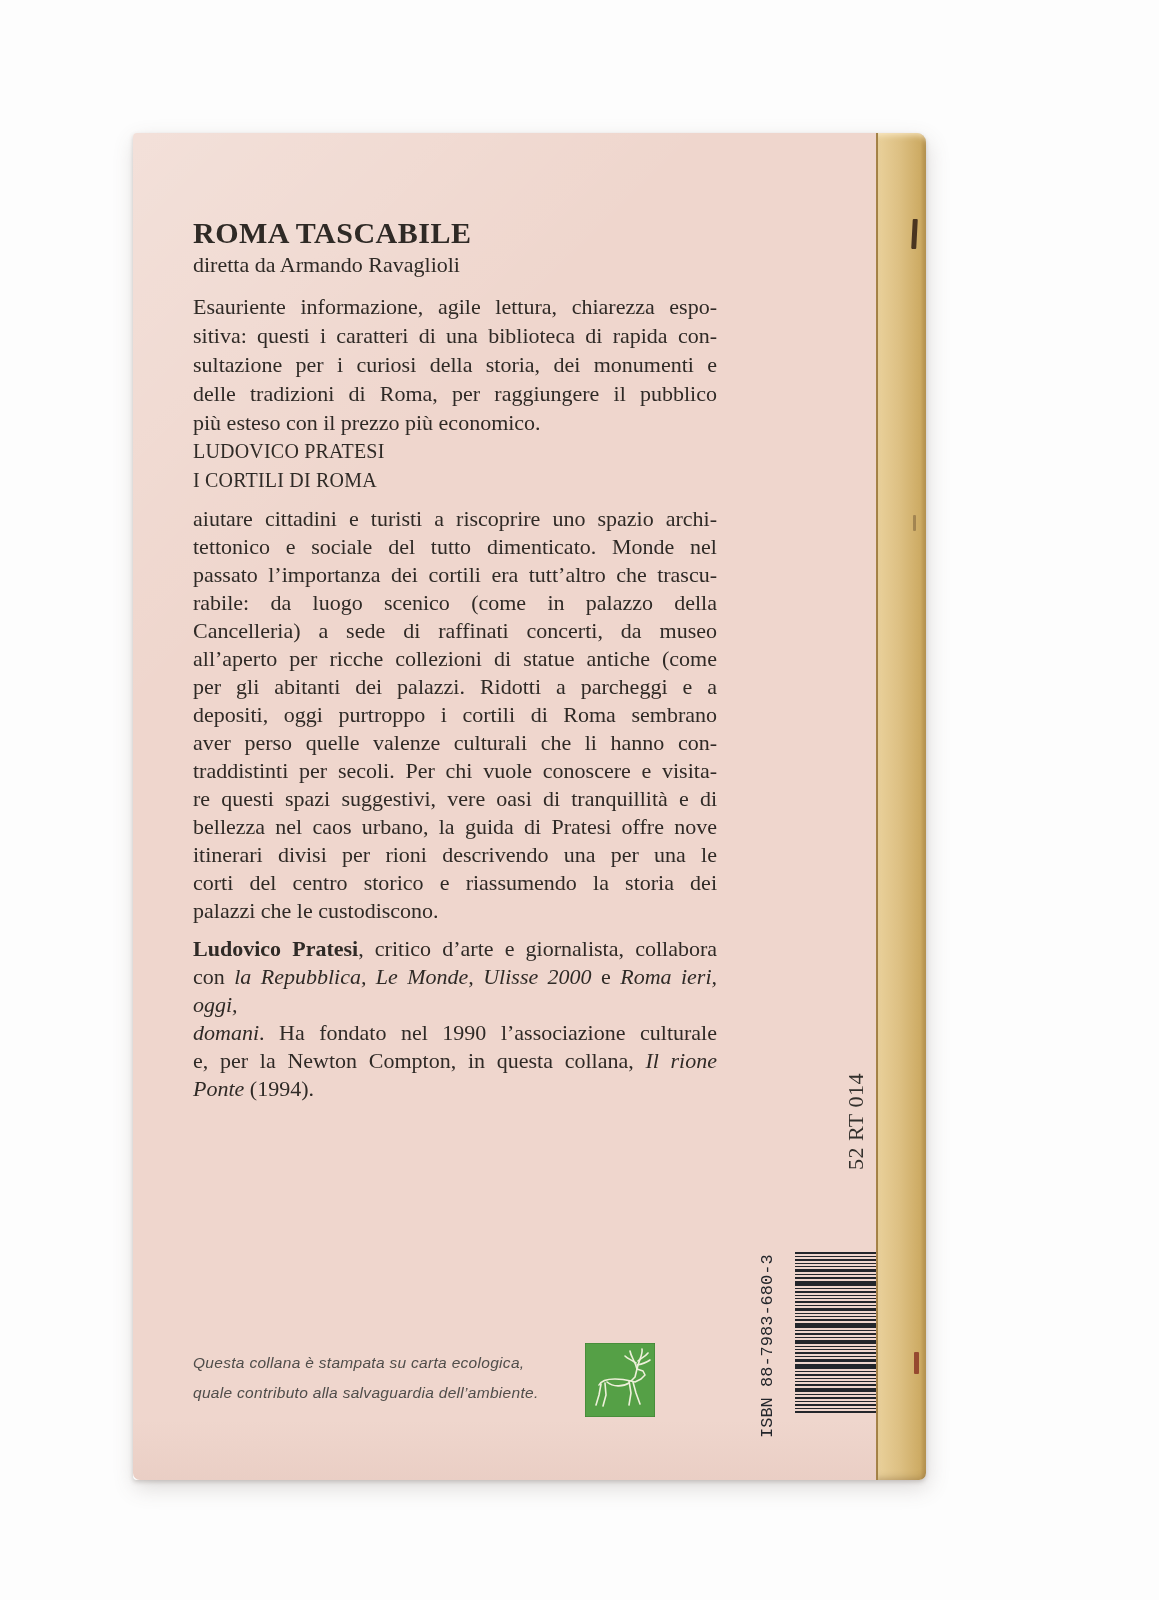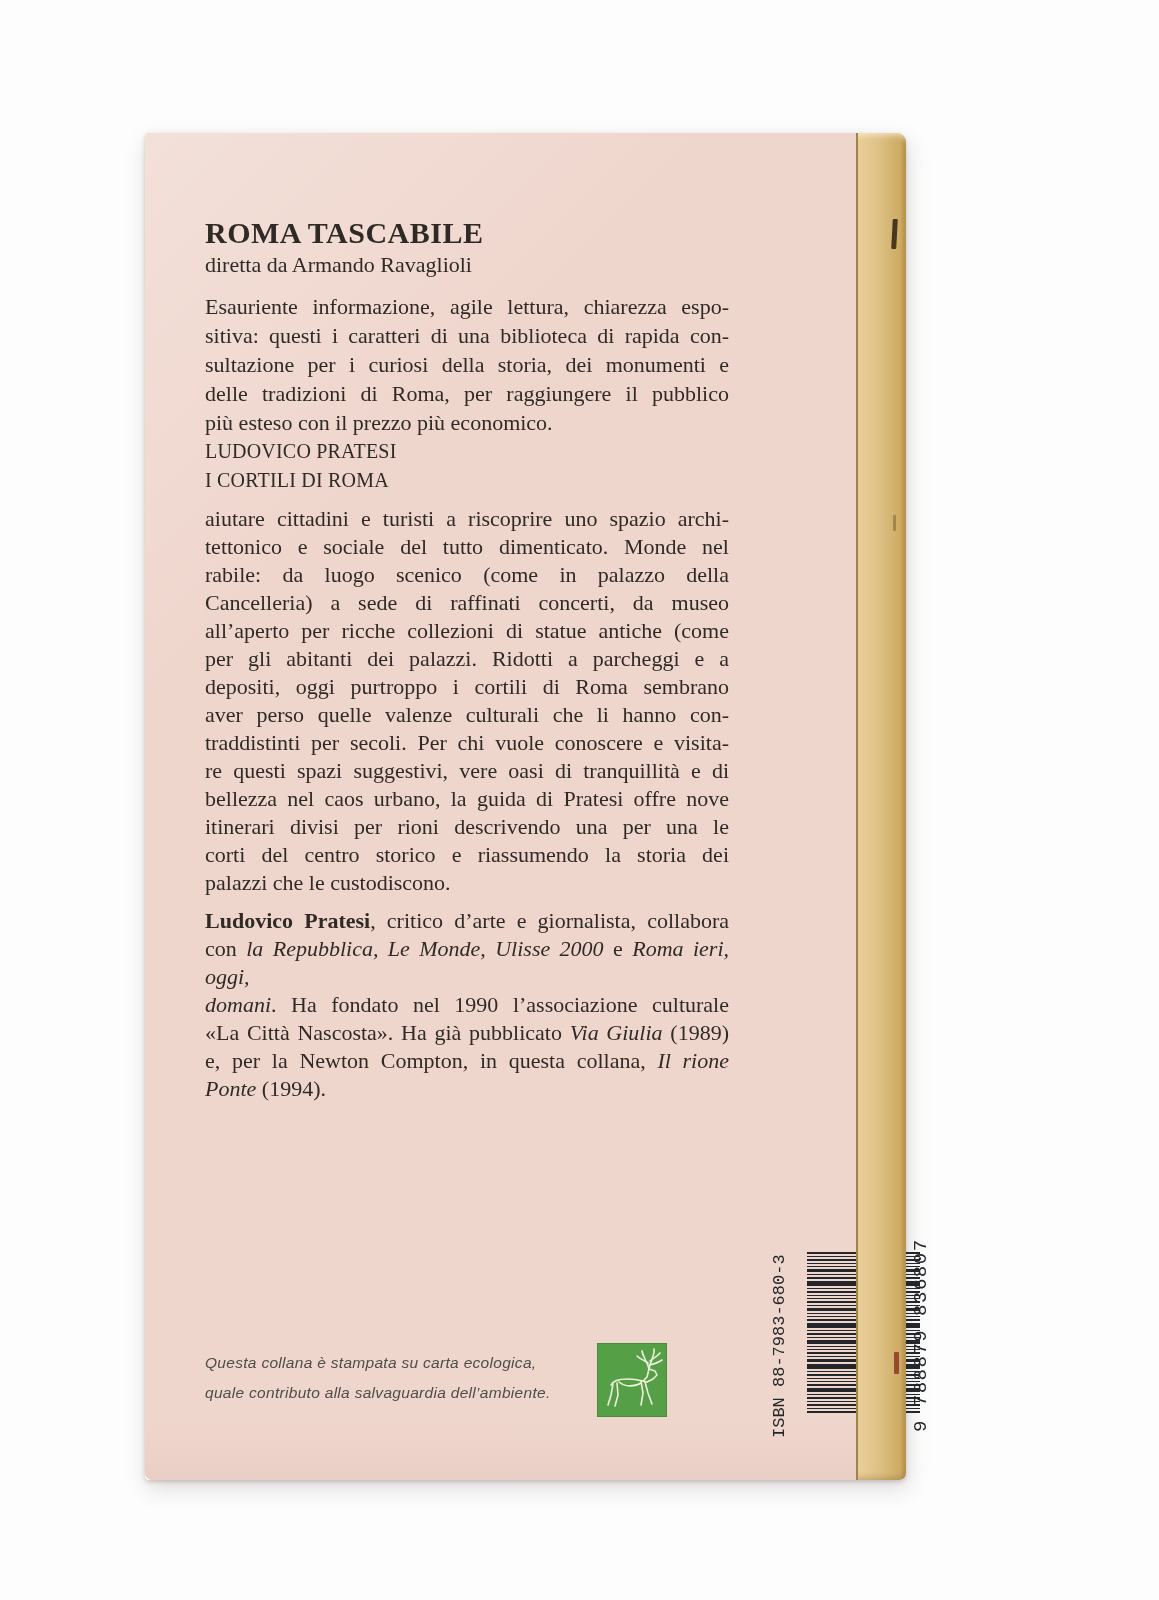--- a/index.html
+++ b/index.html
@@ -1,20 +1,20 @@
 <!DOCTYPE html>
 <html style="--cover: #efd6cd; --fore-edge: #ddc083; --logo-green: #55a046; --barcode: #23262b; --text: #2f2a26;"><head>
 <meta charset="utf-8">
 <style>
   html,body{margin:0;padding:0;background:#fff;}
   .photo{position:relative;width:1159px;height:1600px;background:#fdfdfd;overflow:hidden;
          font-family:"Liberation Serif", serif;}
-  .book{position:absolute;left:145px;top:133px;width:761px;height:1347px;
+  .book{position:absolute;left:133px;top:133px;width:761px;height:1347px;
         border-radius:4px 9px 7px 4px;
-        box-shadow:2px 8px 22px rgba(95,82,75,.20), 0 2px 4px rgba(95,82,75,.25);}
+        box-shadow:2px 8px 22px rgba(95,82,75,.20), 0 2px 4px rgba(95,82,75,.25);padding-left:32px;}
   .cover{position:absolute;left:0;top:0;right:48px;bottom:0;
          background:var(--cover,#efd6cd);
          background-image:linear-gradient(135deg, rgba(255,255,255,.25) 0%, rgba(255,255,255,0) 28%),
                           linear-gradient(0deg, rgba(190,140,125,.10), rgba(190,140,125,0) 60px);
          border-radius:4px 0 0 7px;color:var(--text,#2f2a26);}
   .fore-edge{position:absolute;top:0;right:0;width:48px;bottom:0;
          background:linear-gradient(to right,#e9d09a 0%, #ddc083 45%, #cdab64 88%, #b08b47 100%);
          border-radius:0 9px 7px 0;border-left:2px solid rgba(125,95,55,.30);
          box-shadow:inset 0 6px 6px -4px rgba(255,240,210,.8), inset 0 -6px 6px -4px rgba(120,90,50,.35);}
   .edge-mark{position:absolute;background:#4a3520;border-radius:1px;}
@@ -69,38 +69,38 @@
             <div class="tline">delle tradizioni di Roma, per raggiungere il pubblico</div>
             <div class="tline">più esteso con il prezzo più economico.</div>
           </div>
         <div class="caps-block">
           <div>LUDOVICO PRATESI</div>
           <div>I CORTILI DI ROMA</div>
         </div>
         <div class="para desc justified">
             <div class="tline">aiutare cittadini e turisti a riscoprire uno spazio archi-</div>
             <div class="tline">tettonico e sociale del tutto dimenticato. Monde nel</div>
+            <div class="tline">passato l’importanza dei cortili era tutt’altro che trascu-</div>
             <div class="tline">rabile: da luogo scenico (come in palazzo della</div>
             <div class="tline">Cancelleria) a sede di raffinati concerti, da museo</div>
             <div class="tline">all’aperto per ricche collezioni di statue antiche (come</div>
             <div class="tline">per gli abitanti dei palazzi. Ridotti a parcheggi e a</div>
             <div class="tline">depositi, oggi purtroppo i cortili di Roma sembrano</div>
             <div class="tline">aver perso quelle valenze culturali che li hanno con-</div>
             <div class="tline">traddistinti per secoli. Per chi vuole conoscere e visita-</div>
             <div class="tline">re questi spazi suggestivi, vere oasi di tranquillità e di</div>
             <div class="tline">bellezza nel caos urbano, la guida di Pratesi offre nove</div>
             <div class="tline">itinerari divisi per rioni descrivendo una per una le</div>
             <div class="tline">corti del centro storico e riassumendo la storia dei</div>
             <div class="tline">palazzi che le custodiscono.</div>
           </div>
         <div class="para bio justified">
             <div class="tline"><span class="seg-b">Ludovico Pratesi</span><span class="seg-n">, critico d’arte e giornalista, collabora</span></div>
             <div class="tline"><span class="seg-n">con </span><span class="seg-i">la Repubblica, Le Monde, Ulisse 2000</span><span class="seg-n"> e </span><span class="seg-i">Roma ieri, oggi,</span></div>
             <div class="tline"><span class="seg-i">domani</span><span class="seg-n">. Ha fondato nel 1990 l’associazione culturale</span></div>
-            <div class="tline"><span class="seg-n">«La Città Nascosta». Ha già pubblicato </span><span class="seg-i">Via Giulia</span><span class="seg-n"> (1989)</span></div>
             <div class="tline"><span class="seg-n">e, per la Newton Compton, in questa collana, </span><span class="seg-i">Il rione</span></div>
             <div class="tline"><span class="seg-i">Ponte</span><span class="seg-n"> (1994).</span></div>
           </div>
       </div>
 
       <div class="eco-note">
           <div class="tline">Questa collana è stampata su carta ecologica,</div>
           <div class="tline">quale contributo alla salvaguardia dell’ambiente.</div>
         </div>
 

